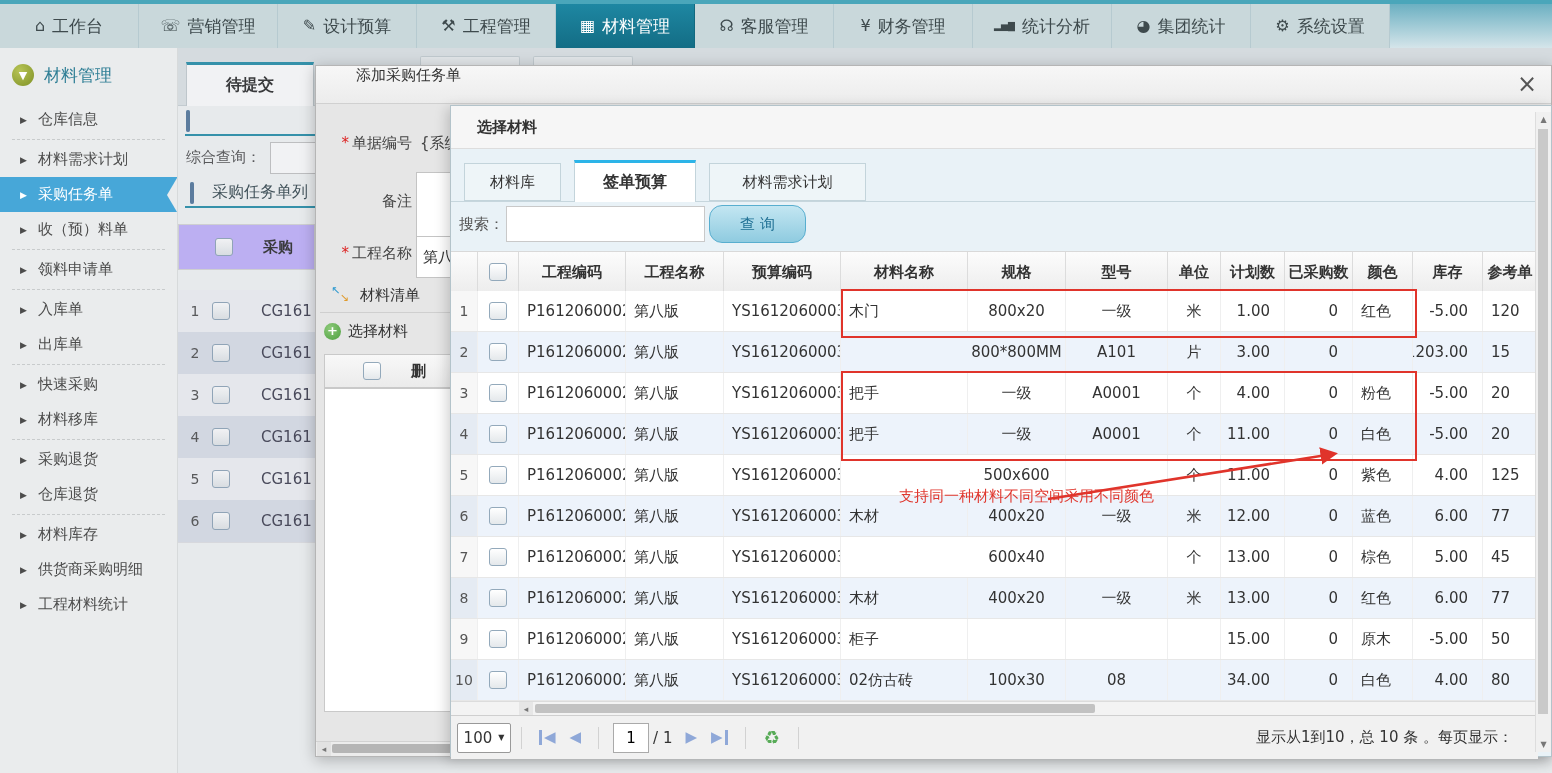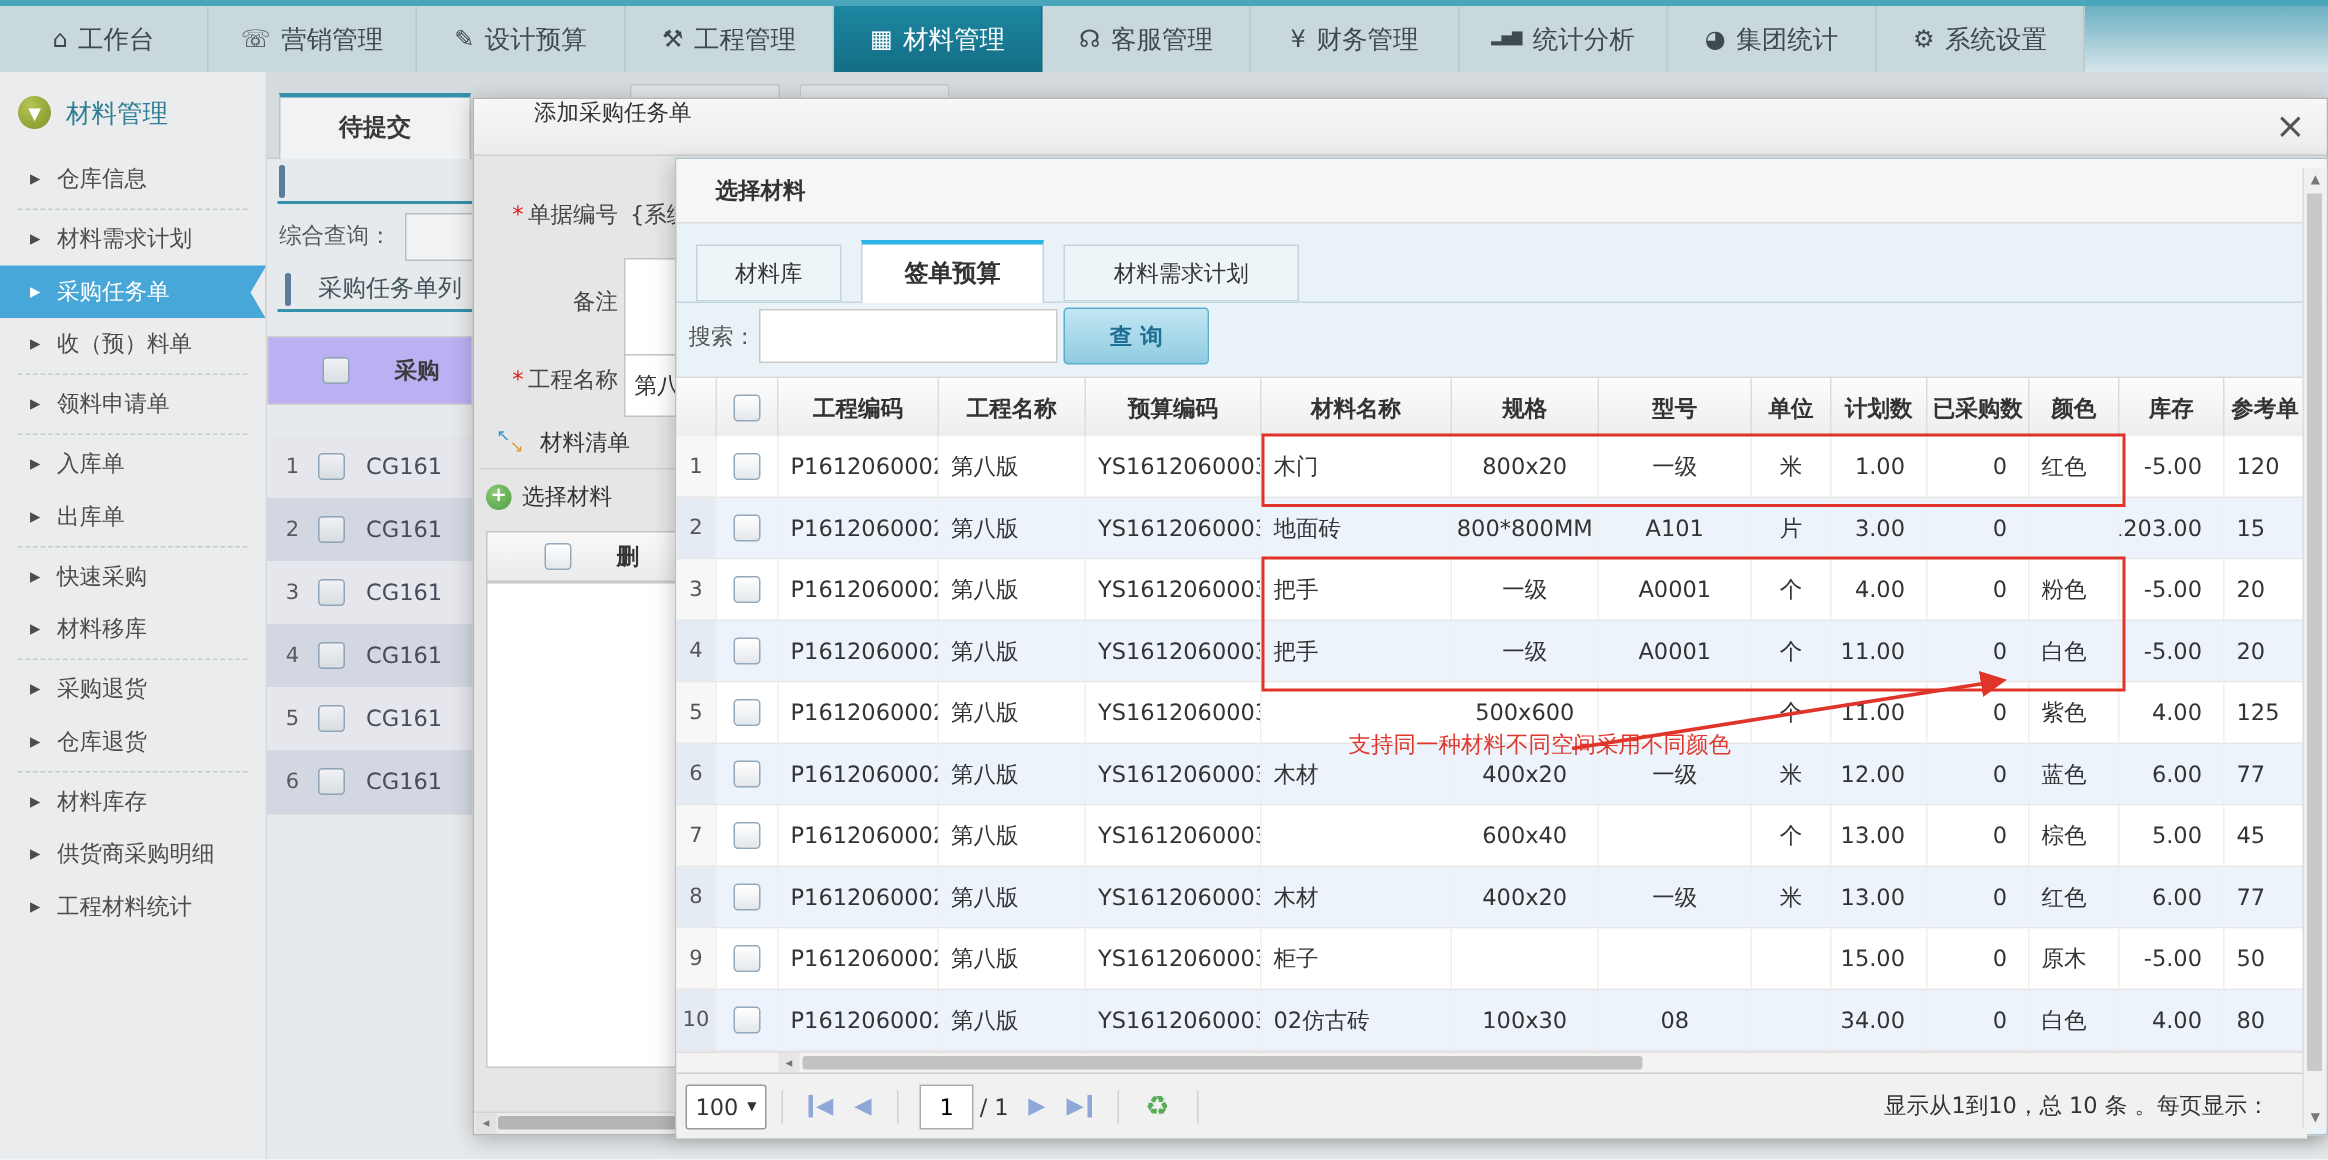--- a/index.html
+++ b/index.html
@@ -42,21 +42,21 @@
   .monitor::after{content:'';position:absolute;left:3px;right:3px;top:12px;height:3px;background:#5a7ca0;}
   .teal-line{height:2px;background:#2e93ad;}
   .bg-label{font-size:15px;color:#555;}
   .bg-input{background:#fff;border:1px solid #c6c6c6;}
   .bg-list-title{font-size:16px;color:#3d4f55;}
   .bg-thead{left:0;top:176px;width:137px;height:46px;background:#c4b5fd;border:1px solid #d9d9d9;
             display:flex;align-items:center;}
   .bg-row{left:0;width:137px;height:42px;display:flex;align-items:center;position:absolute;background:#f2f3f6;border-bottom:1px solid #e3e3e6;}
   .bg-row.alt{background:#dde1ea;}
   .bg-num{width:34px;text-align:center;color:#555;font-size:14px;}
-  .bg-rowtext{margin-left:14px;color:#445;}
+  .bg-rowtext{margin-left:31px;color:#445;}
   .cbx{display:inline-block;width:16px;height:16px;background:linear-gradient(180deg,#fff,#e4e8eb);
        border:1px solid #93a9bb;border-radius:3px;cursor:pointer;}
   .dim{left:178px;top:48px;width:1374px;height:725px;background:rgba(120,132,144,0.10);z-index:2;}
 
   
   .outer-modal{left:315px;top:65px;width:1237px;height:692px;background:#e6e6e6;border:1px solid #b5b5b5;
                box-shadow:0 3px 14px rgba(0,0,0,.25);z-index:10;}
   .om-title{left:0;top:0;width:100%;height:38px;background:linear-gradient(180deg,#f7f7f7,#ececec);
             border-bottom:1px solid #d0d0d0;display:flex;align-items:flex-start;}
   .om-title-text{margin-left:40px;color:#333;}
@@ -84,22 +84,22 @@
              display:flex;align-items:center;}
   .im-header-text{margin-left:26px;font-weight:bold;color:#333;}
   .itab{position:absolute;top:57px;height:38px;background:#eef5f8;border:1px solid #c3d4db;
         display:flex;align-items:center;justify-content:center;color:#333;cursor:pointer;z-index:2;box-sizing:border-box;}
   .itab.active{top:54px;height:42px;background:#fff;border-top:3px solid #2cb4e8;border-bottom:none;
                font-weight:bold;font-size:16px;z-index:4;}
   .tabline{position:absolute;left:0;top:95px;width:100%;height:1px;background:#c6d6dd;z-index:1;}
   .search-label{position:absolute;left:8px;top:109px;color:#555;}
   .search-input{position:absolute;left:55px;top:100px;width:185px;height:34px;background:#fff;border:1px solid #c9c9c9;
                 font-family:inherit;font-size:15px;padding:0 6px;}
-  .query-btn{position:absolute;left:258px;top:99px;width:97px;height:38px;border:1px solid #58aecf;border-radius:3px;
-             background:linear-gradient(180deg,#c3e6f2,#8fcbe0);color:#1e6f93;font-weight:bold;font-size:15px;
+  .query-btn{position:absolute;left:258px;top:99px;width:97px;height:38px;border:1px solid #58aecf;border-radius:13px;
+             background:linear-gradient(180deg,#c3e6f2,#8fcbe0);color:#1e6f93;font-weight:normal;font-size:15px;
              font-family:inherit;cursor:pointer;}
   .mt-header{position:absolute;left:0;top:145px;width:1087px;height:40px;background:linear-gradient(180deg,#fcfcfc,#ededed);
              border-top:1px solid #d9d9d9;border-bottom:1px solid #cfcfcf;z-index:1;}
   .mt-body{position:absolute;left:0;top:185px;width:1087px;height:410px;background:#fff;z-index:1;}
   .trow{position:absolute;left:0;width:1087px;height:41px;border-bottom:1px solid #e7e7e7;background:#fff;box-sizing:border-box;}
   .trow.alt{background:#edf3fb;}
   .tcell{position:absolute;top:0;height:100%;display:flex;align-items:center;overflow:hidden;box-sizing:border-box;}
   .th{justify-content:center;font-weight:bold;color:#333;border-right:1px solid #dcdcdc;}
   .td{border-right:1px solid #efefef;color:#333;}
   .td.num{background:rgba(0,0,0,0.03);color:#555;font-size:14px;}
@@ -395,21 +395,20 @@
         <div class="tcell td al-l" style="left: 1032px; width: 55px;">120</div>
       </div>
       <div class="trow alt" style="top: 41px;">
         <div class="tcell td num al-c" style="left: 0px; width: 27px;">2</div>
         <div class="tcell td al-c" style="left: 27px; width: 41px;">
           <span class="cbx"></span>
         </div>
         <div class="tcell td al-l" style="left: 68px; width: 107px;">P1612060002</div>
         <div class="tcell td al-l" style="left: 175px; width: 98px;">第八版</div>
         <div class="tcell td al-l" style="left: 273px; width: 117px;">YS1612060003</div>
-        <div class="tcell td al-l" style="left: 390px; width: 127px;">地面砖</div>
         <div class="tcell td al-c" style="left: 517px; width: 98px;">800*800MM</div>
         <div class="tcell td al-c" style="left: 615px; width: 102px;">A101</div>
         <div class="tcell td al-c" style="left: 717px; width: 53px;">片</div>
         <div class="tcell td al-r" style="left: 770px; width: 64px;">3.00</div>
         <div class="tcell td al-r" style="left: 834px; width: 68px;">0</div>
         <div class="tcell td al-l" style="left: 902px; width: 60px;"></div>
         <div class="tcell td al-r" style="left: 962px; width: 70px;">1203.00</div>
         <div class="tcell td al-l" style="left: 1032px; width: 55px;">15</div>
       </div>
       <div class="trow" style="top: 82px;">

